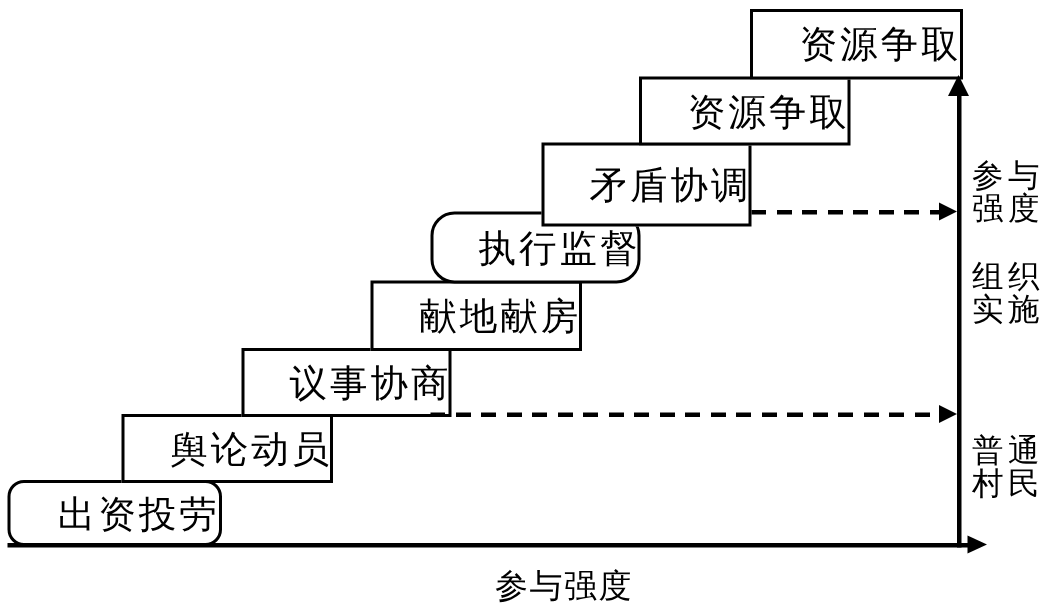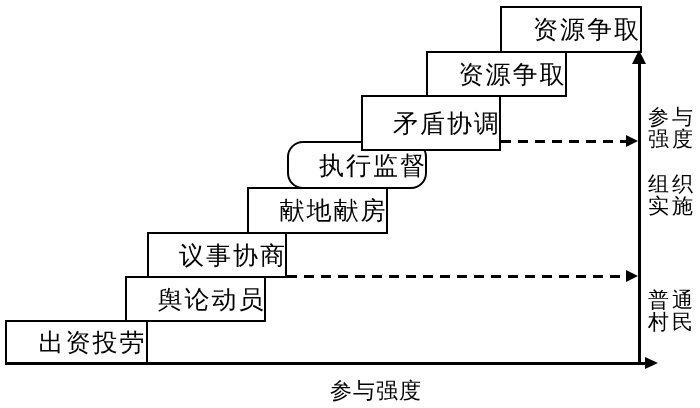--- a/index.html
+++ b/index.html
@@ -19,23 +19,23 @@
     background: #ffffff;
     display: flex;
     align-items: center;
     justify-content: center;
     font-size: 25px;
     letter-spacing: 2px;
     white-space: nowrap;
     padding-left: 32px;
   }
   
-  .s0 { left: 5px;   top: 320px; width: 143px; height: 44px; }
-  .s1 { left: 81px;  top: 276px; width: 141px; height: 46px; margin-left: 44px; }
-  .s2 { left: 147px; top: 232px; width: 140px; height: 46px; }
+  .s0 { left: 5px;   top: 320px; width: 143px; height: 44px; border-radius: 11px; }
+  .s1 { left: 81px;  top: 276px; width: 141px; height: 46px; }
+  .s2 { left: 161px; top: 232px; width: 140px; height: 46px; }
   .s3 { left: 221px; top: 187px; width: 141px; height: 47px; margin-left: 26px; }
   .s4 { left: 287px; top: 141px; width: 140px; height: 48px; border-radius: 16px; }
   .s5 { left: 361px; top: 95px;  width: 140px; height: 56px; }
   .s6 { left: 426px; top: 51px;  width: 141px; height: 46px; }
   .s7 { left: 500px; top: 6px;   width: 142px; height: 47px; }
 
   .y-axis {
     position: absolute;
     left: 638px; top: 63px;
     width: 3px; height: 302px;

